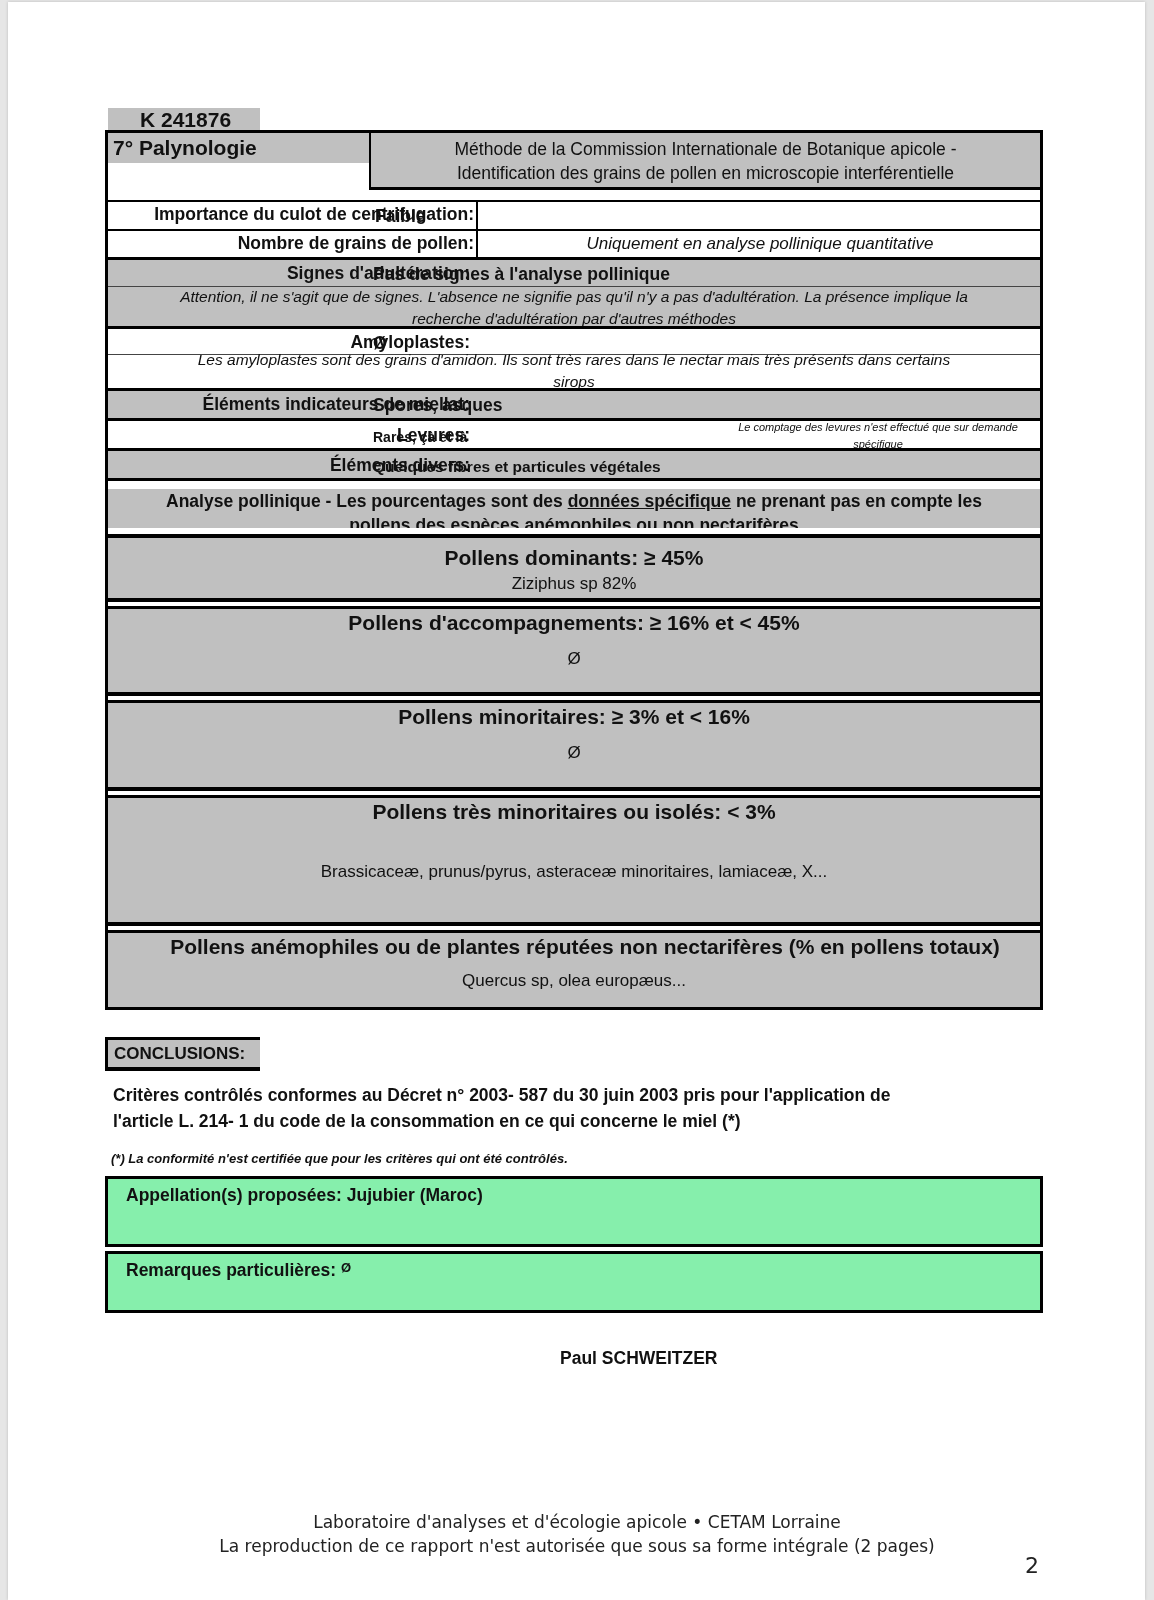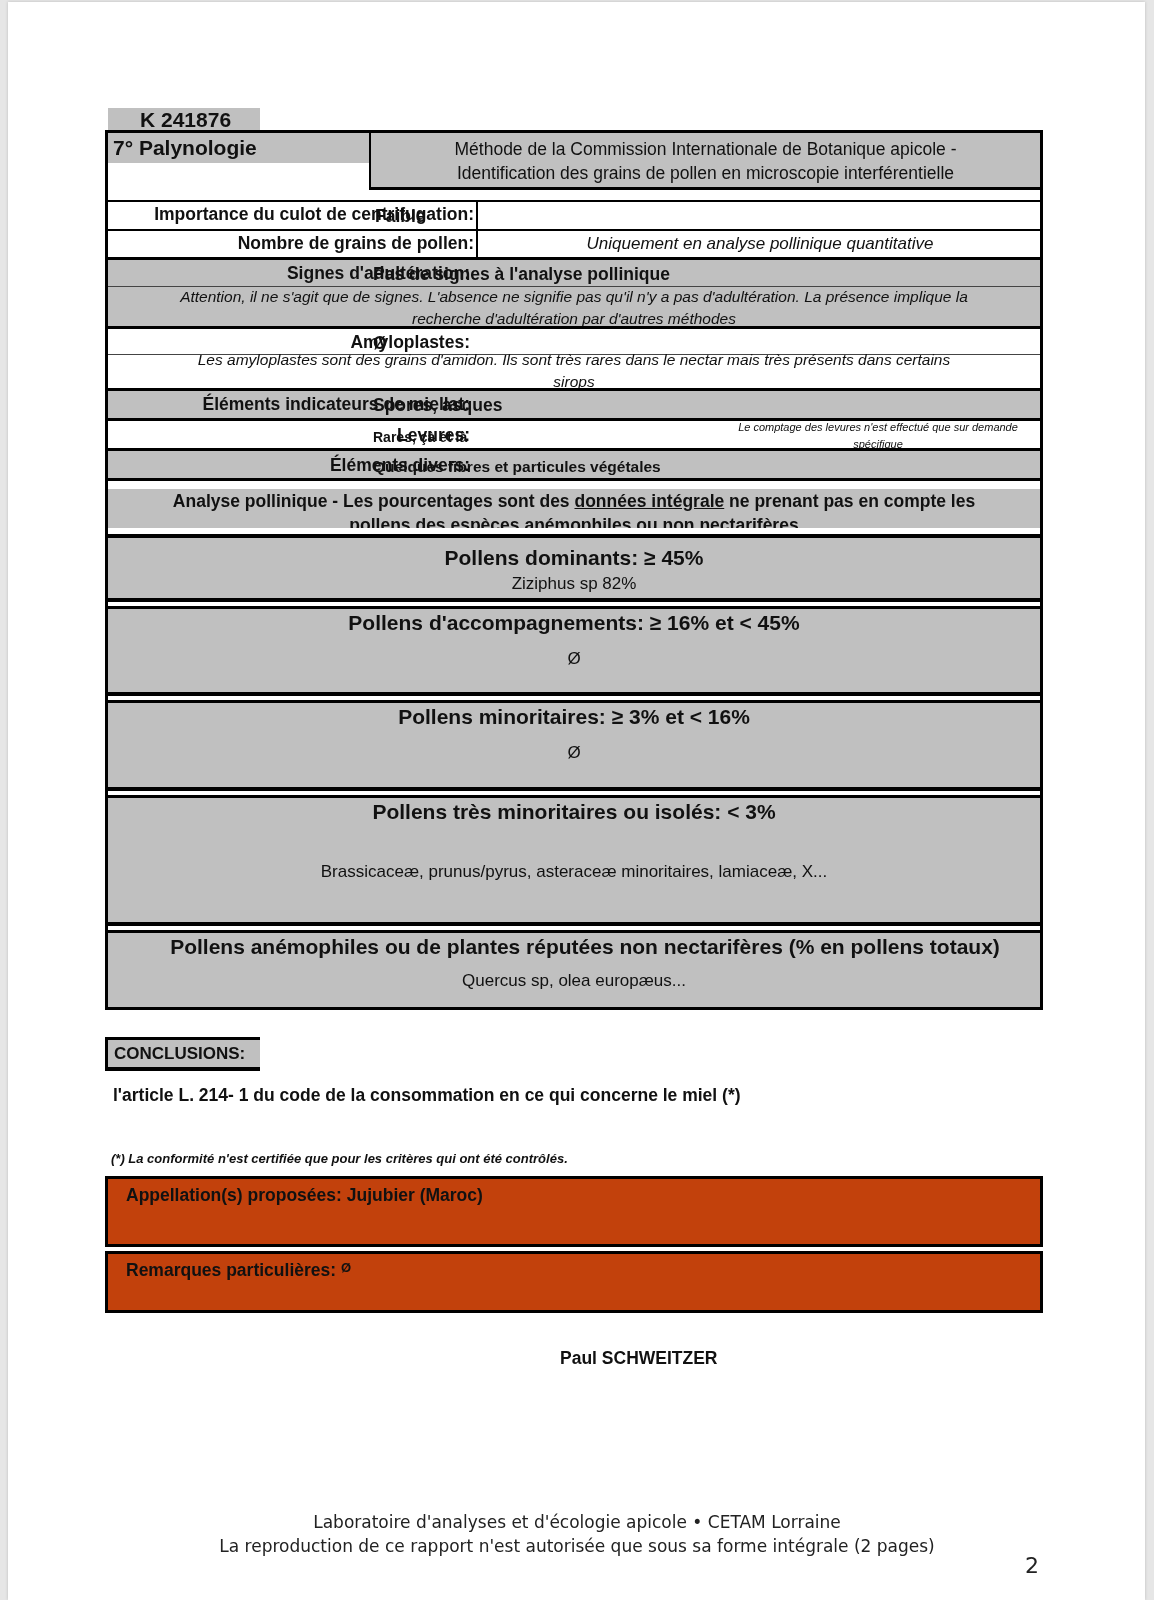--- a/index.html
+++ b/index.html
@@ -53,21 +53,21 @@
   .section .h { font-weight: bold; font-size: 21px; }
   .section .v { font-size: 17px; }
 
   .conclusions-tag {
     left: 105px; top: 1037px; width: 155px; height: 34px;
     border: 3px solid #000; border-top-width: 3px; border-bottom-width: 4px; border-right-width: 0;
     font-weight: bold; font-size: 17px; line-height: 28px; padding-left: 6px;
   }
 
   .box {
-    position: absolute; left: 105px; width: 938px; border: 3px solid #000; background: #c2410c;
+    position: absolute; left: 105px; width: 938px; border: 3px solid #000; background: #86efac;
   }
   .box .lbl { position: absolute; left: 18px; font-weight: bold; font-size: 17.5px; white-space: nowrap; }
 
   .footer { font-family: "DejaVu Sans", sans-serif; font-size: 17px; color: #222; }
 </style>
 </head>
 <body>
 
 <div class="sheet"></div>
 
@@ -128,21 +128,21 @@
 
 <div class="hline" style="top:448px;height:3px;"></div>
 <div class="row gray" style="top:451px;height:27px;">
   <div class="row-label" style="right:570px;top:4px;font-size:17.5px;">Éléments divers:</div>
   <div class="row-value" style="left:265px;top:7px;font-size:15.5px;">Quelques fibres et particules végétales</div>
 </div>
 
 <div class="hline" style="top:478px;height:3px;"></div>
 <div class="abs" style="left:108px;top:481px;width:932px;height:8px;background:#fff;"></div>
 <div class="section gray" style="top:489px;height:43px;overflow:hidden;">
-  <div style="font-weight:bold;font-size:17.5px;line-height:24px;"><span>Analyse pollinique - Les pourcentages sont des </span><span style="text-decoration:underline;">données intégrale</span><span> ne prenant pas en compte les</span></div>
+  <div style="font-weight:bold;font-size:17.5px;line-height:24px;"><span>Analyse pollinique - Les pourcentages sont des </span><span style="text-decoration:underline;">données spécifique</span><span> ne prenant pas en compte les</span></div>
   <div style="font-weight:bold;font-size:17.5px;line-height:24px;">pollens des espèces anémophiles ou non nectarifères</div>
 </div>
 <div class="abs" style="left:108px;top:528px;width:932px;height:6px;background:#fff;"></div>
 
 <div class="hline" style="top:534px;height:4px;"></div>
 <div class="section gray" style="top:538px;height:60px;">
   <div class="h" style="margin-top:8px;">Pollens dominants:  ≥ 45%</div>
   <div class="v" style="margin-top:4px;">Ziziphus sp 82%</div>
 </div>
 <div class="hline" style="top:598px;height:4px;"></div>
@@ -177,20 +177,21 @@
   <div class="h" style="margin-top:2px;margin-left:22px;">Pollens anémophiles ou de plantes réputées non nectarifères (% en pollens totaux)</div>
   <div class="v" style="margin-top:12px;">Quercus sp, olea europæus...</div>
 </div>
 <div class="hline" style="top:1007px;height:3px;"></div>
 
 <div class="abs frame-left"></div>
 <div class="abs frame-right"></div>
 
 <div class="abs conclusions-tag gray">CONCLUSIONS:</div>
 <div class="abs" style="left:113px;top:1082px;width:920px;font-weight:bold;font-size:17.5px;line-height:26px;">
+  <div>Critères contrôlés conformes au Décret n° 2003- 587 du 30 juin 2003 pris pour l'application de</div>
   <div>l'article L. 214- 1 du code de la consommation en ce qui concerne le miel (*)</div>
 </div>
 <div class="abs" style="left:111px;top:1151px;font-size:13px;font-weight:bold;font-style:italic;">(*) La conformité n'est certifiée que pour les critères qui ont été contrôlés.</div>
 
 <div class="box" style="top:1176px;height:71px;">
   <div class="lbl" style="top:6px;"><span>Appellation(s) proposées:</span> <span>Jujubier (Maroc)</span></div>
 </div>
 <div class="box" style="top:1251px;height:62px;">
   <div class="lbl" style="top:6px;"><span>Remarques particulières:</span> <span style="font-size:13px;vertical-align:top;">Ø</span></div>
 </div>

